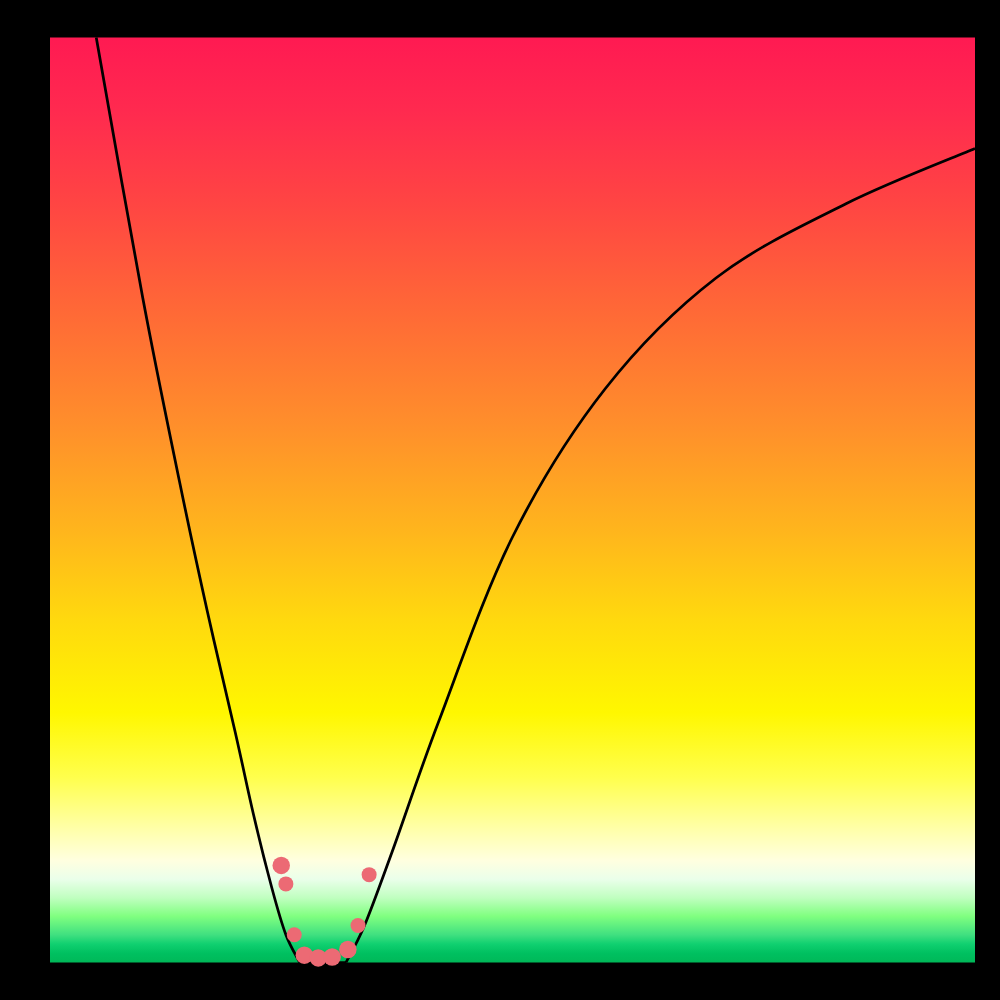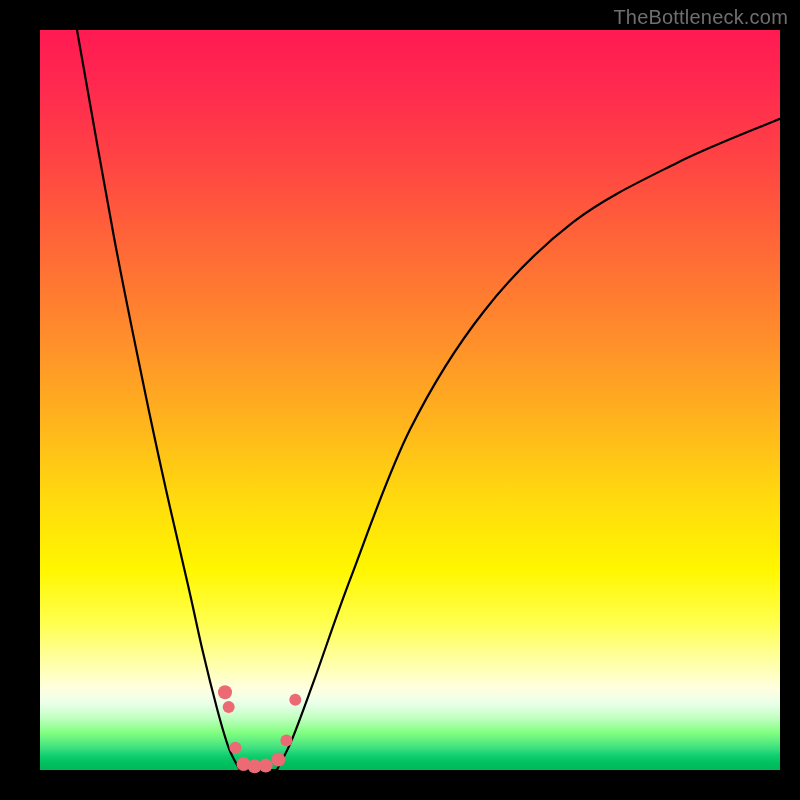--- a/index.html
+++ b/index.html
@@ -69,21 +69,20 @@
     stroke-width: 2.2;
   }
   .dot {
     fill: #ec6a74;
   }
 </style>
 </head>
 <body>
 
 <div class="frame">
-  <div class="watermark">TheBottleneck.com</div>
   <div class="plot">
     <svg class="curves" viewBox="0 0 740 740">
       <path id="path-left" class="curve" d="M 37.0 0.0 C 43.2 34.5, 62.9 148.0, 74.0 207.2 C 85.1 266.4, 95.0 313.3, 103.6 355.2 C 112.2 397.1, 118.4 425.5, 125.8 458.8 C 133.2 492.1, 141.8 527.9, 148.0 555.0 C 154.2 582.1, 157.9 600.6, 162.8 621.6 C 167.7 642.6, 173.3 664.8, 177.6 680.8 C 181.9 696.8, 185.0 707.9, 188.7 717.8 C 192.4 727.7, 198.0 736.3, 199.8 740.0"></path>
       <path id="path-floor" class="curve" d="M 199.8 740.0 C 206.0 740.0, 230.6 740.0, 236.8 740.0"></path>
       <path id="path-right" class="curve" d="M 236.8 740.0 C 239.3 735.1, 245.4 725.2, 251.6 710.4 C 257.8 695.6, 263.9 678.3, 273.8 651.2 C 283.7 624.1, 294.8 589.5, 310.8 547.6 C 326.8 505.7, 347.8 444.0, 370.0 399.6 C 392.2 355.2, 416.9 315.7, 444.0 281.2 C 471.1 246.7, 500.7 217.1, 532.8 192.4 C 564.9 167.7, 601.9 150.5, 636.4 133.2 C 670.9 115.9, 722.7 96.2, 740.0 88.8"></path>
       <g id="dots">
           <circle cx="185.0" cy="662.3" r="7" class="dot"></circle>
           <circle cx="188.7" cy="677.1" r="6" class="dot"></circle>
           <circle cx="195.4" cy="717.8" r="6" class="dot"></circle>
           <circle cx="203.5" cy="734.1" r="7" class="dot"></circle>

